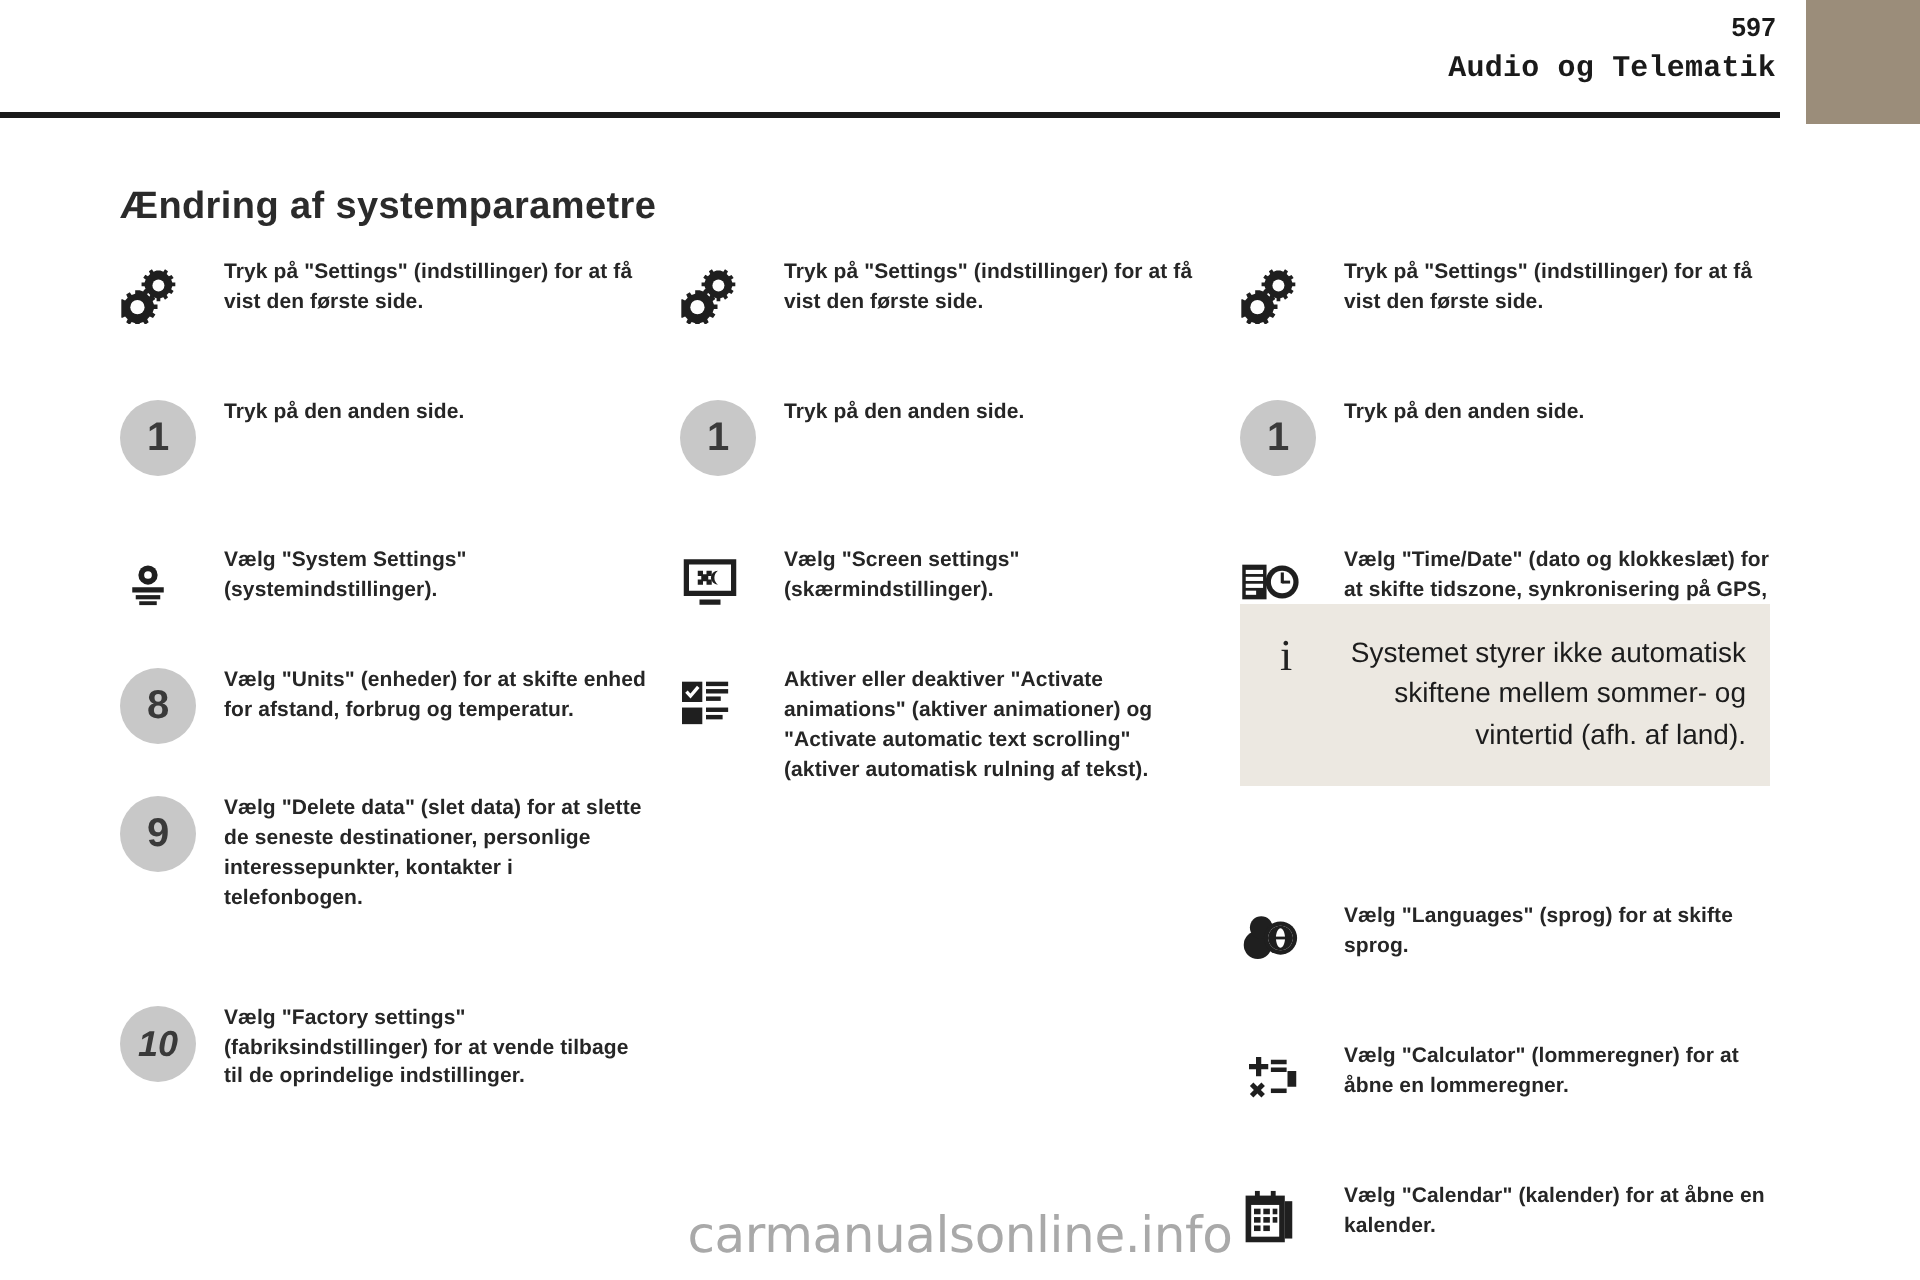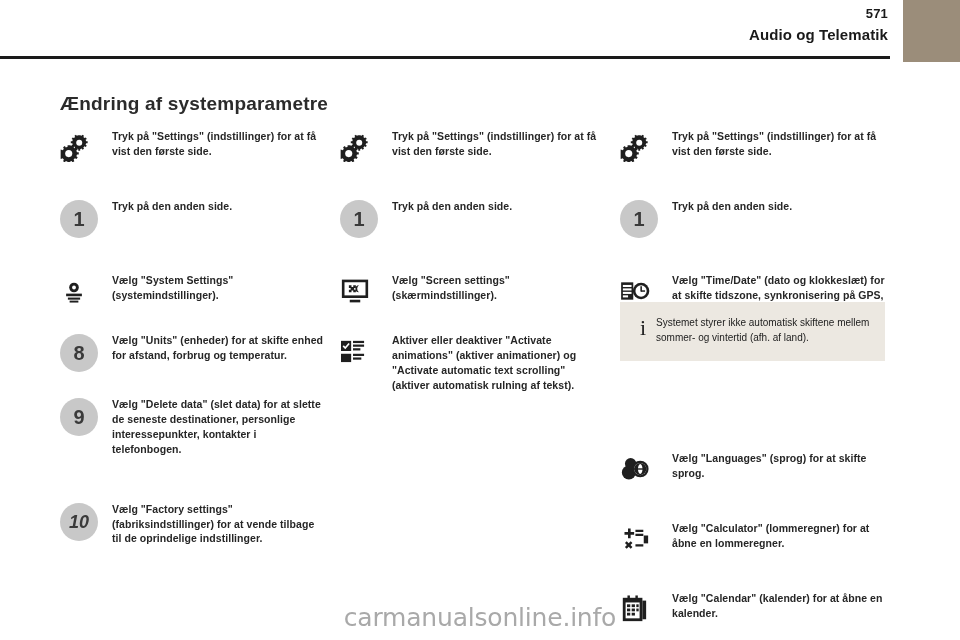--- a/index.html
+++ b/index.html
@@ -51,20 +51,21 @@
   }
   .header-section {
     position: absolute;
     right: 72px;
     top: 26px;
     font-size: 15px;
     font-weight: bold;
     color: #1a1a1a;
     text-align: left;
     letter-spacing: 0.1px;
+    font-family: Liberation Mono, monospace;
   }
 
   
   .page-title {
     position: absolute;
     left: 60px;
     top: 93px;
     font-size: 19px;
     font-weight: bold;
     color: #2b2b2b;
@@ -151,43 +152,44 @@
     width: 26px;
     min-width: 26px;
     font-size: 22px;
     line-height: 1;
     color: #222;
     text-align: center;
     font-family: "Liberation Serif", serif;
     padding-top: 1px;
   }
   .callout-text {
-    font-size: 10px;
+    font-size: 14px;
     color: #1c1c1c;
     line-height: 1.45;
+    text-align: right;
   }
 
   
   .watermark {
     position: absolute;
     left: 0;
     bottom: 8px;
     width: 960px;
     text-align: center;
     font-size: 25px;
     color: #a9a9a9;
     letter-spacing: -0.2px;
     font-family: "DejaVu Sans", sans-serif;
   }
 </style>
 </head>
 <body>
 
 <div class="header">
-  <div class="header-pageno">571</div>
+  <div class="header-pageno">597</div>
   <div class="header-section">Audio og Telematik</div>
   <div class="header-rule"></div>
   <div class="header-swatch" style="background: rgb(155, 141, 122);"></div>
 </div>
 
 <div class="page-title">Ændring af systemparametre</div>
 
 <div class="col" id="col-1">
     <div class="step">
       <div class="step-marker">

